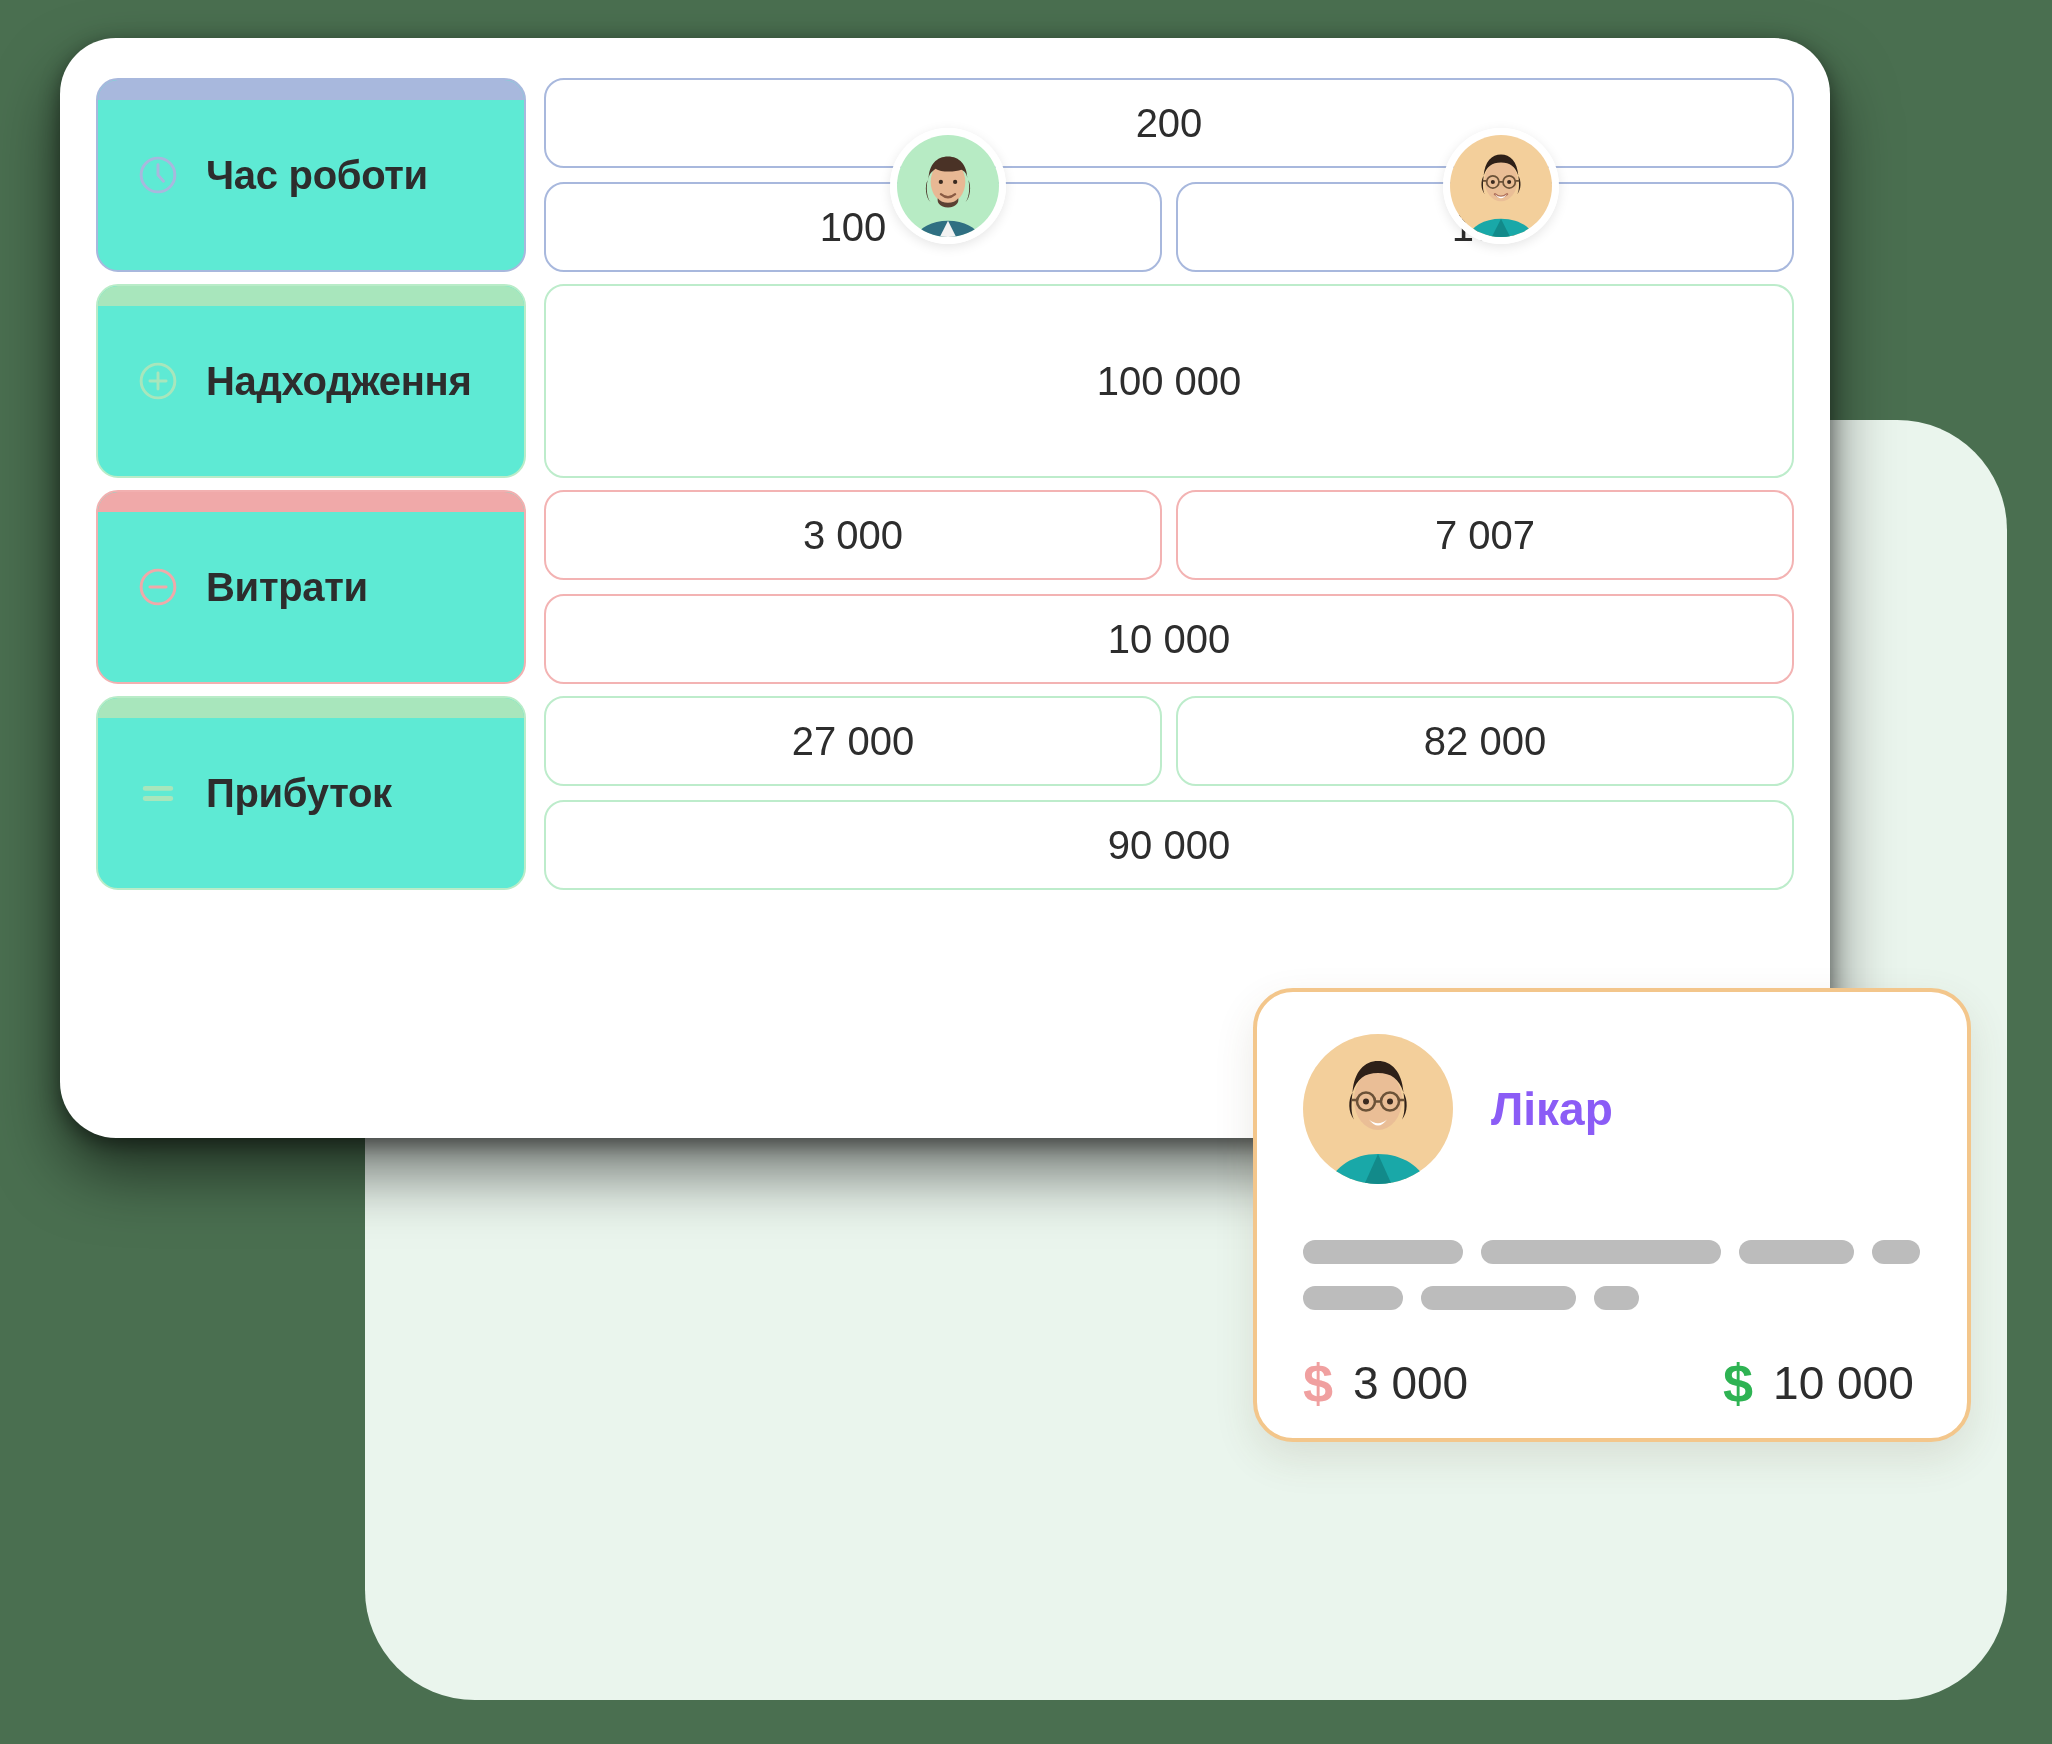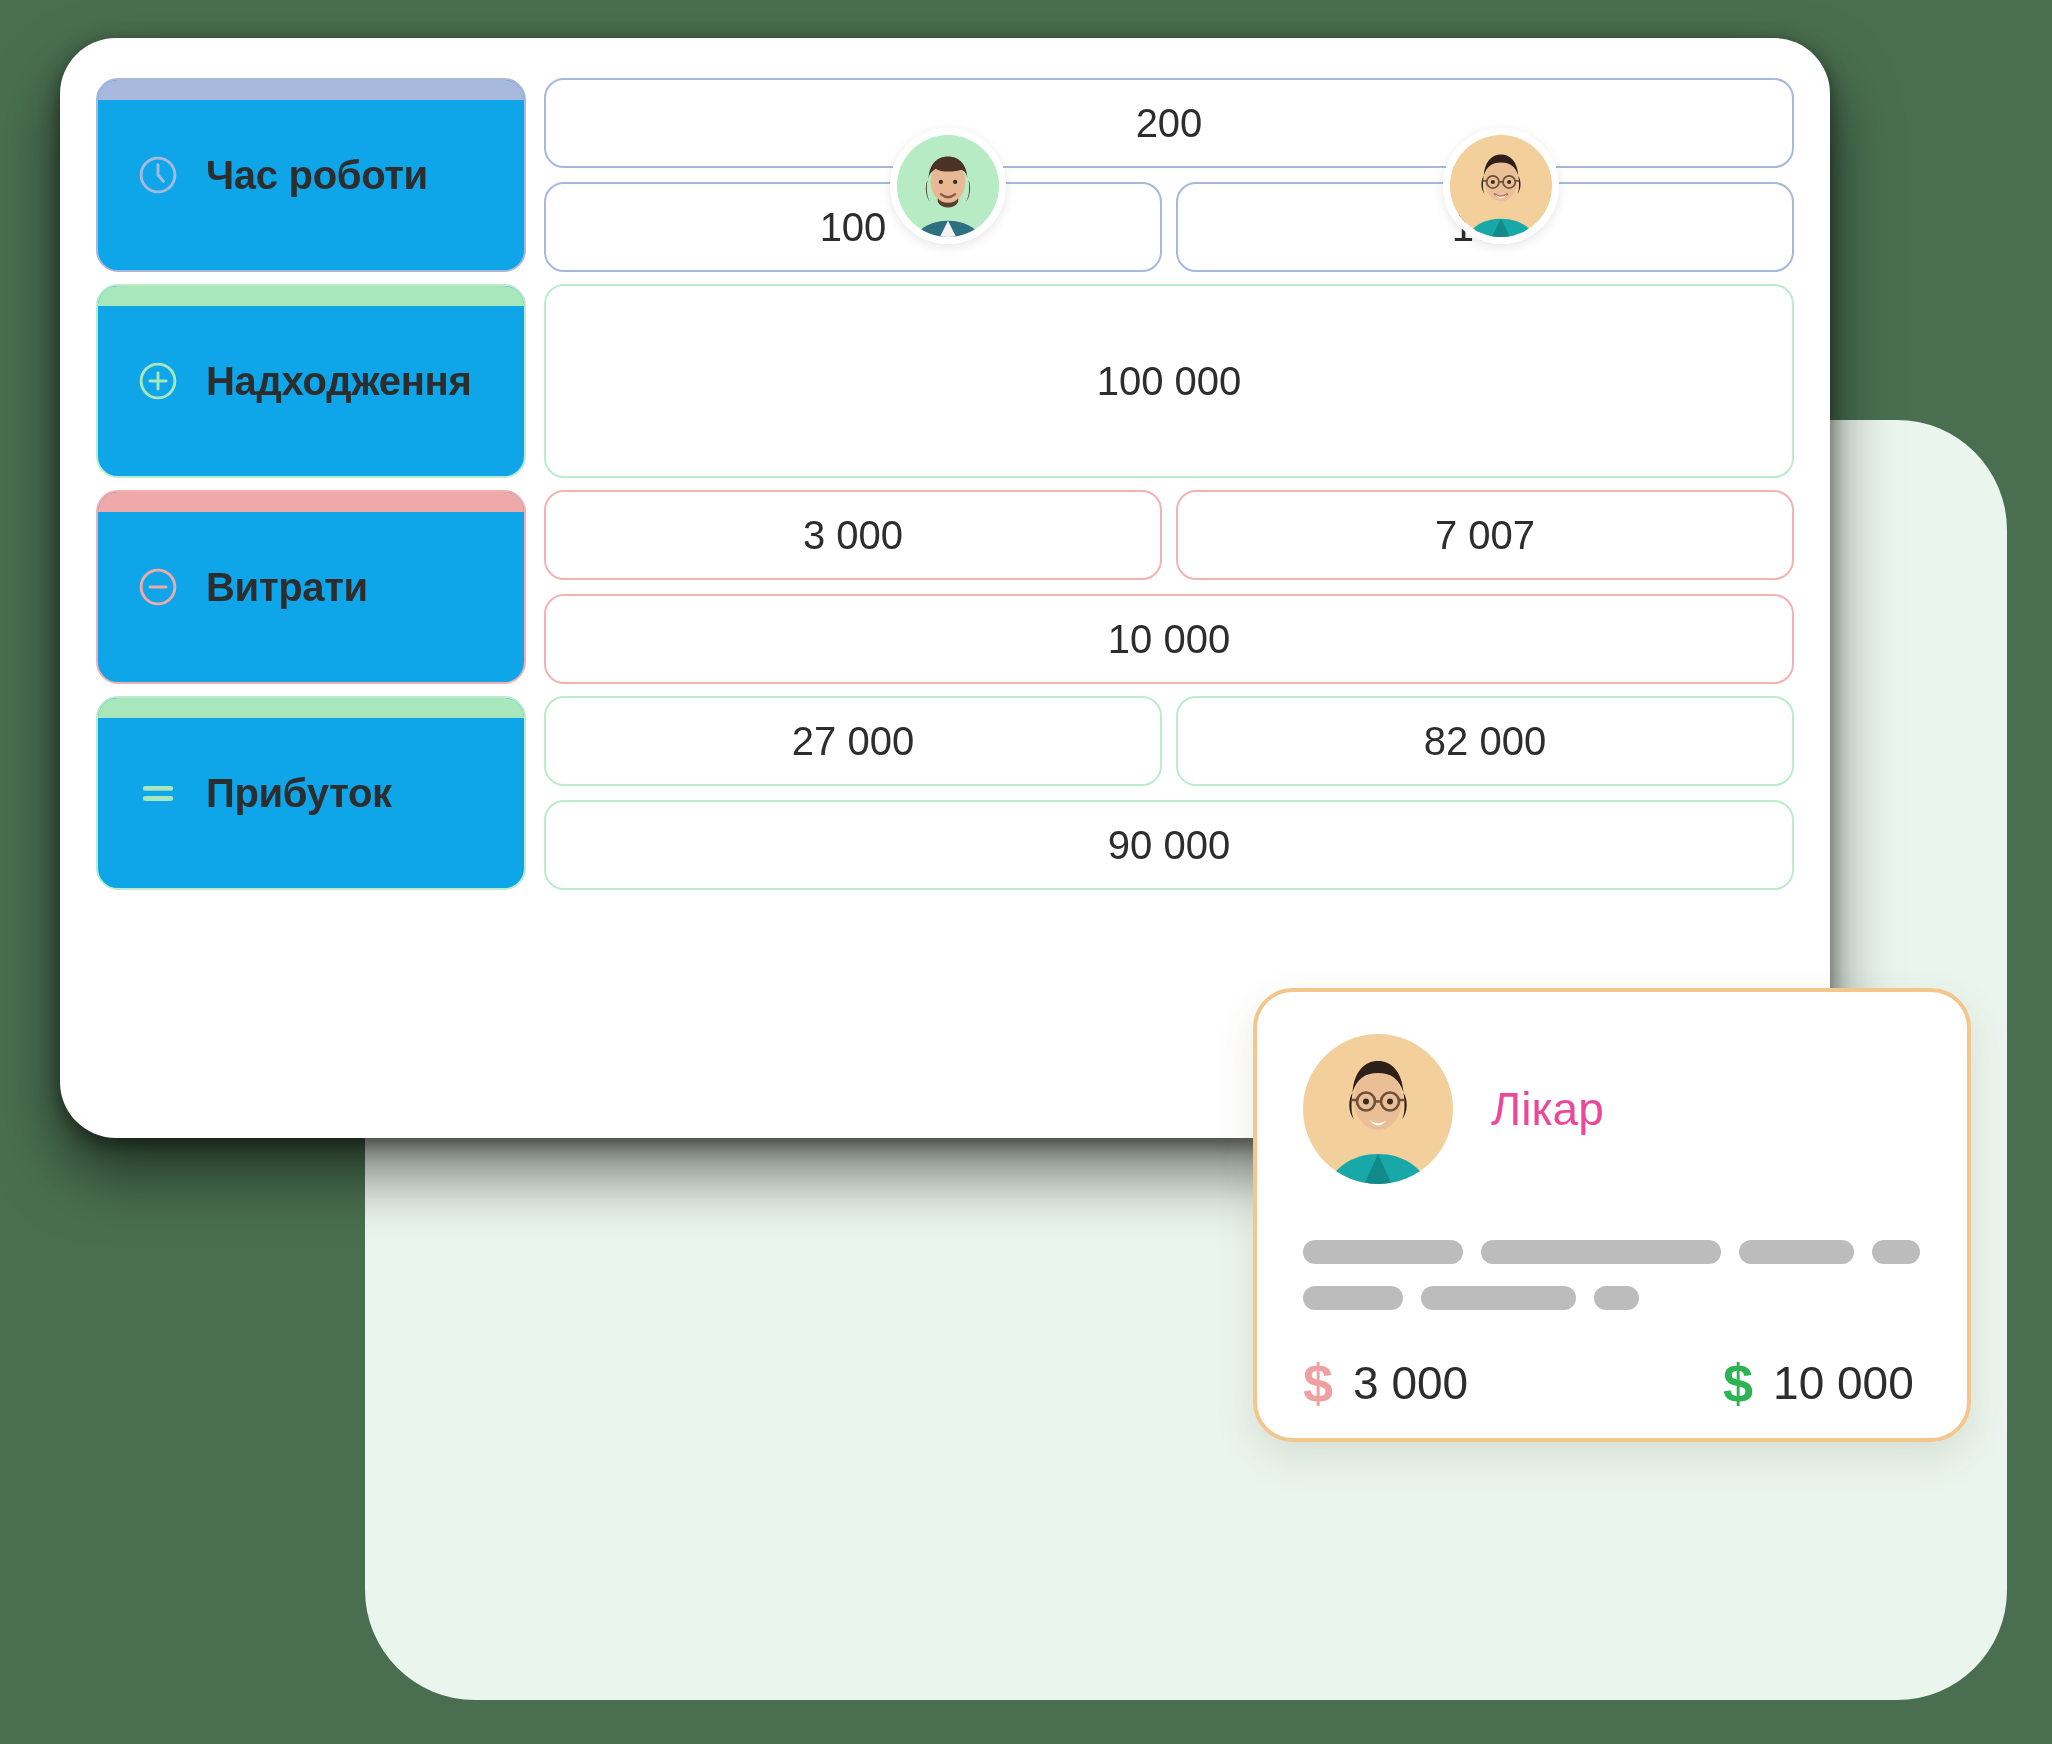--- a/index.html
+++ b/index.html
@@ -55,21 +55,21 @@
     gap: 18px;
     height: 194px;
   }
 
   .label-card {
     position: relative;
     width: 430px;
     flex: 0 0 430px;
     border-radius: 22px;
     border: 2px solid transparent;
-    background: #0ea5e9;
+    background: #5eead4;
     display: flex;
     align-items: center;
     padding-left: 38px;
     box-sizing: border-box;
     overflow: hidden;
   }
   .label-card .top-bar {
     position: absolute;
     left: -2px; right: -2px; top: -2px;
     height: 22px;
@@ -160,22 +160,22 @@
   }
   .doctor-head { display: flex; align-items: center; gap: 38px; }
   .doctor-avatar {
     width: 150px; height: 150px;
     border-radius: 50%;
     overflow: hidden;
     flex: 0 0 150px;
   }
   .doctor-name {
     font-size: 46px;
-    font-weight: 400;
-    color: #ec4899;
+    font-weight: 700;
+    color: #8b5cf6;
   }
   .skeleton { margin-top: 56px; }
   .skeleton .line { display: flex; gap: 18px; margin-bottom: 22px; }
   .skeleton .bar { height: 24px; border-radius: 12px; background: #bcbcbc; }
   .money-row {
     margin-top: 46px;
     display: flex;
     align-items: center;
   }
   .money {

